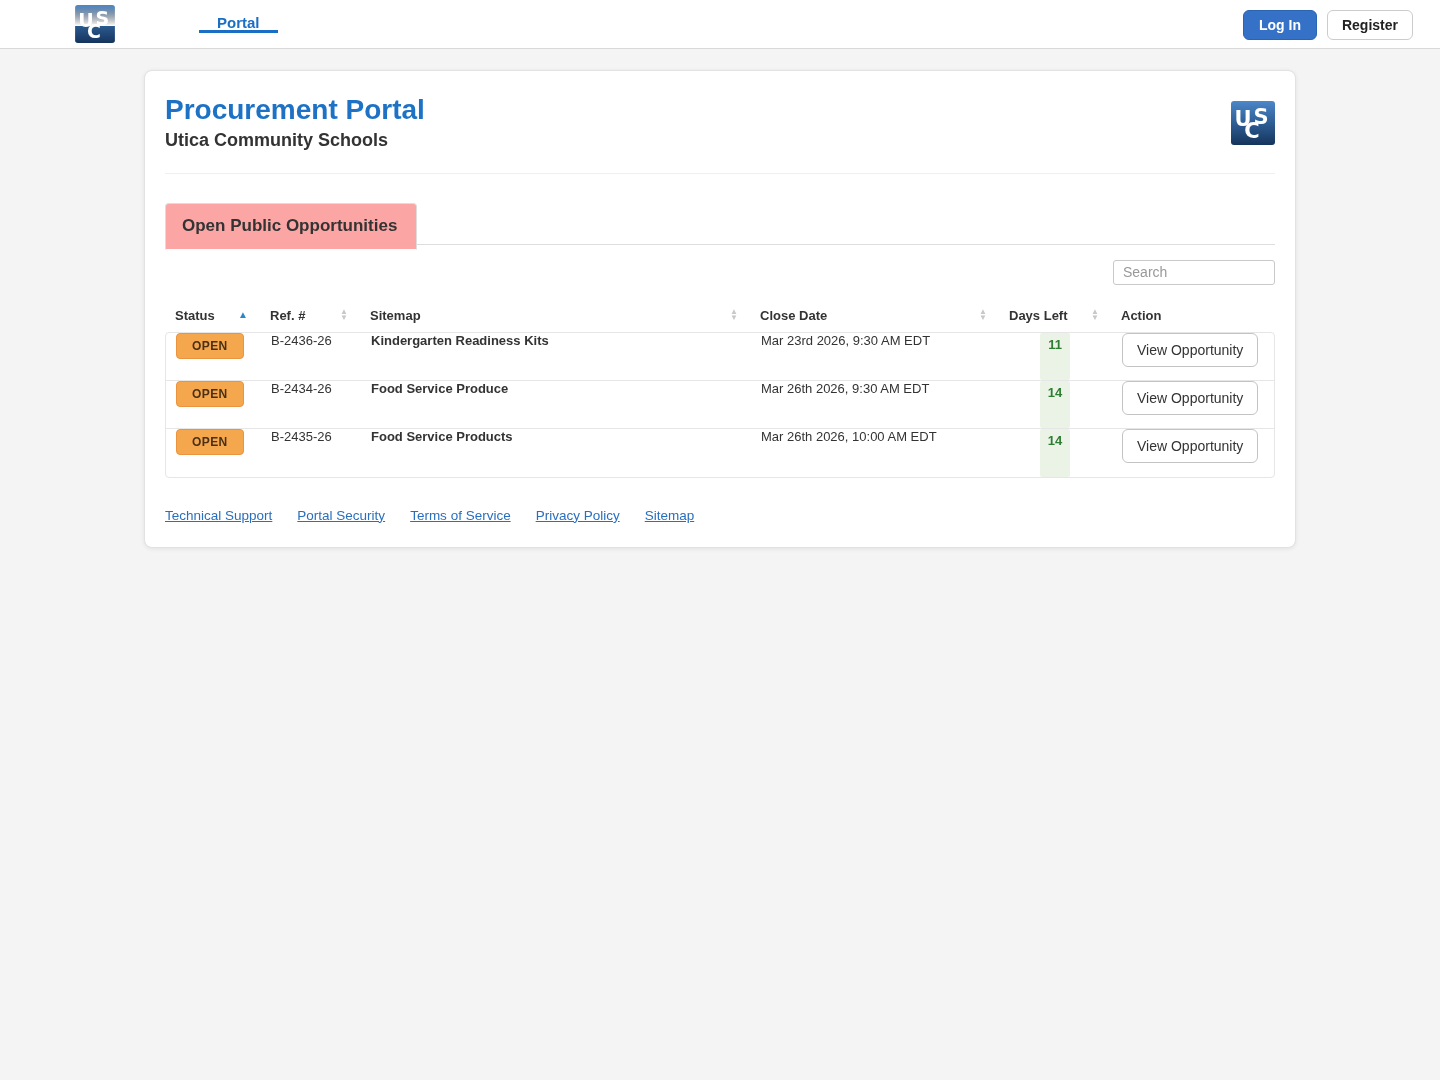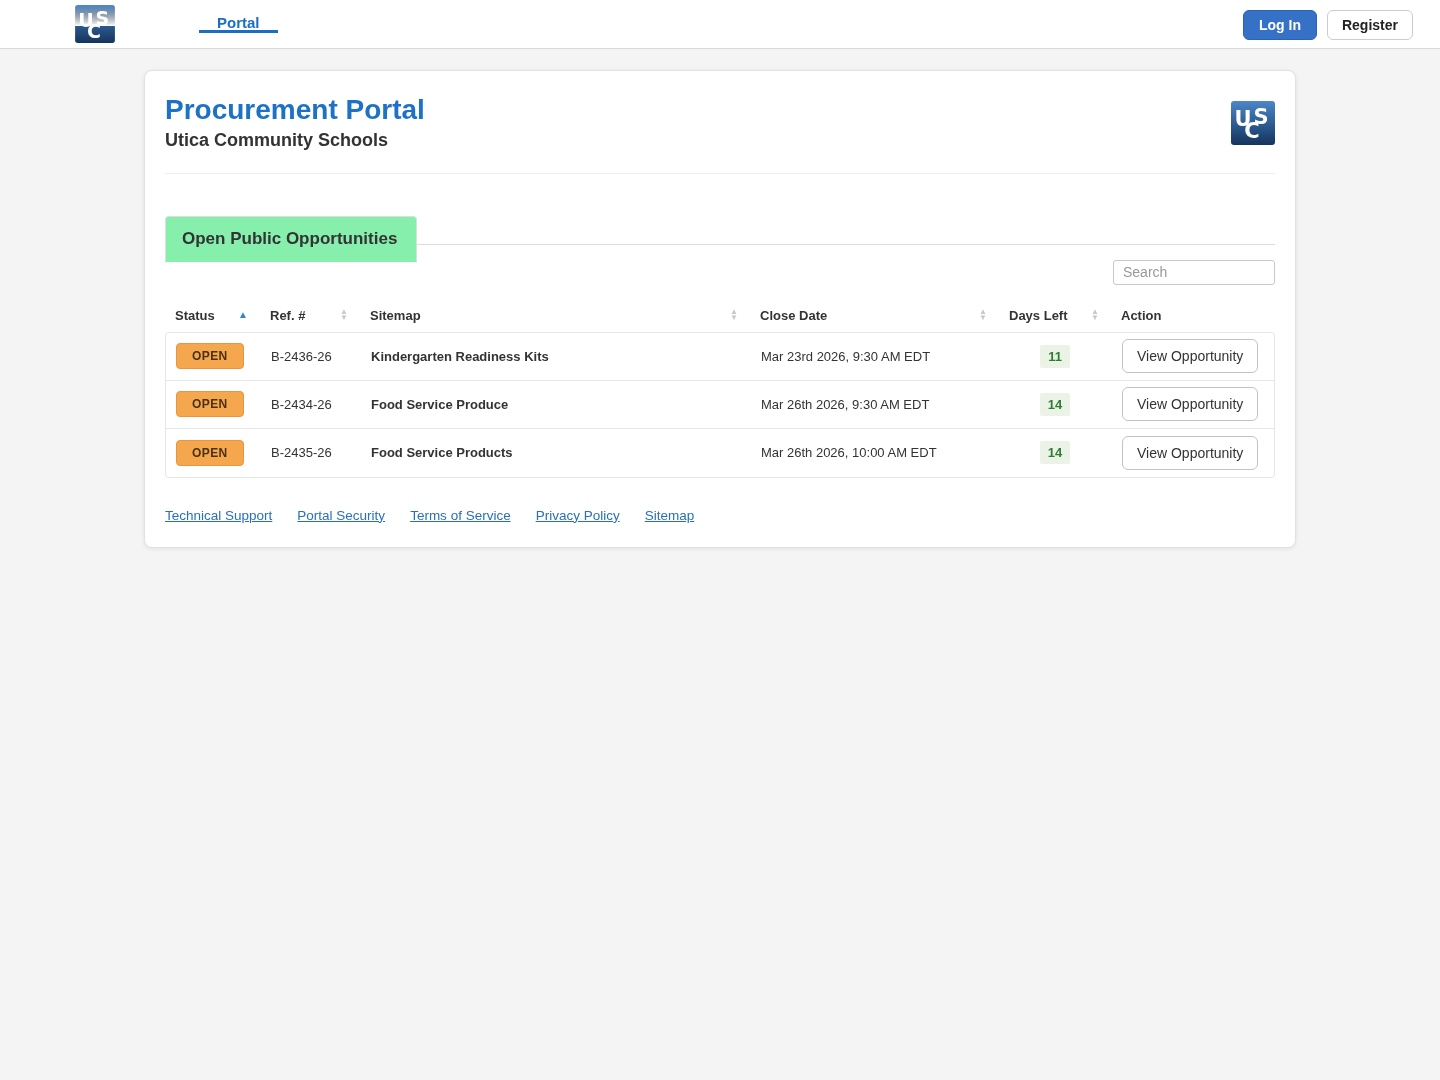--- a/index.html
+++ b/index.html
@@ -72,22 +72,22 @@
   .page-title { color: #1d72c6; font-size: 28px; font-weight: bold; line-height: 1.1; }
   .page-subtitle { color: #333; font-size: 18px; font-weight: bold; margin-top: 4px; }
   .card-logo { width: 44px; height: 44px; margin-top: 6px; }
   .header-divider { border: none; border-top: 1px solid #efefef; margin-top: 22px; }
 
   
   .tabbar { margin-top: 23px; border-bottom: 1px solid #ddd; padding-left: 0; }
   .tab {
     display: inline-block;
     position: relative;
-    top: 19px;
-    background: #86efac;
+    top: 6px;
+    background: #fca5a5;
     border: 1px solid #ddd;
     border-bottom: 1px solid #fff;
     border-radius: 4px 4px 0 0;
     padding: 12px 19px 13px 16px;
     font-size: 17px;
     font-weight: bold;
     color: #333;
     cursor: pointer;
   }
 
@@ -123,21 +123,21 @@
   .col-project{ flex: 0 0 390px; }
   .col-close  { flex: 0 0 249px; gap: 32px; }
   .col-days   { flex: 0 0 112px; }
   .col-action { flex: 1 1 auto; }
   .th.col-action { justify-content: flex-start; cursor: default; }
   .sort-single { color: #2e86c8; font-size: 10px; line-height: 1; }
   .sort-both { display: flex; flex-direction: column; color: #c8c8c8; font-size: 8px; line-height: 0.85; }
   .sort-both i { font-style: normal; }
 
   .tbody { border: 1px solid #e6e6e6; border-radius: 4px; }
-  .trow { display: flex; align-items: center; height: 48px; border-bottom: 1px solid #e6e6e6; }
+  .trow { display: flex; height: 48px; border-bottom: 1px solid #e6e6e6; }
   .trow:last-child { border-bottom: none; }
   .td { padding: 0 12px 0 10px; font-size: 13px; color: #333; }
   .td.col-project { font-weight: bold; }
   .td.col-days { display: flex; justify-content: center; }
 
   .badge-open {
     display: inline-block;
     background: #f5a74d;
     border: 1px solid #ea9440;
     color: #4a3015;

